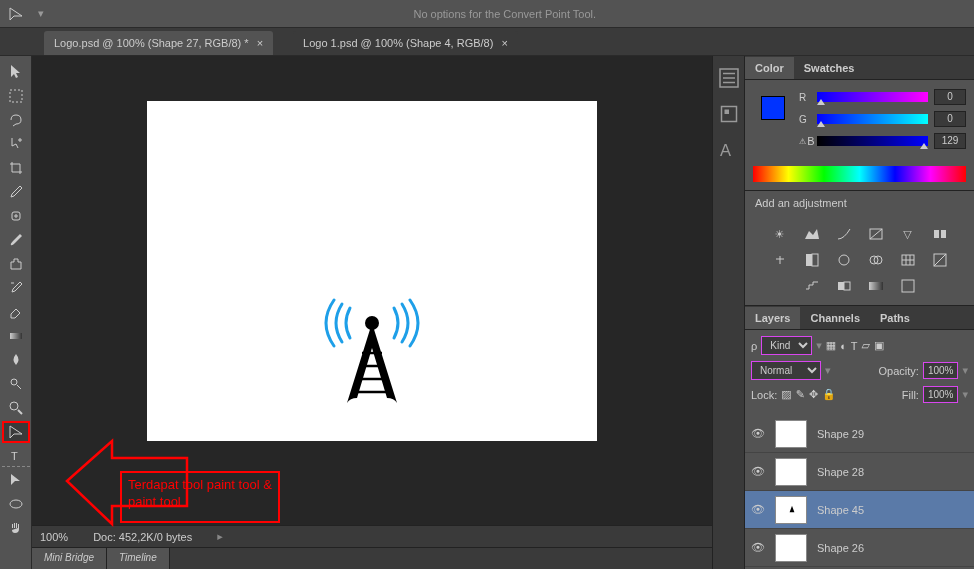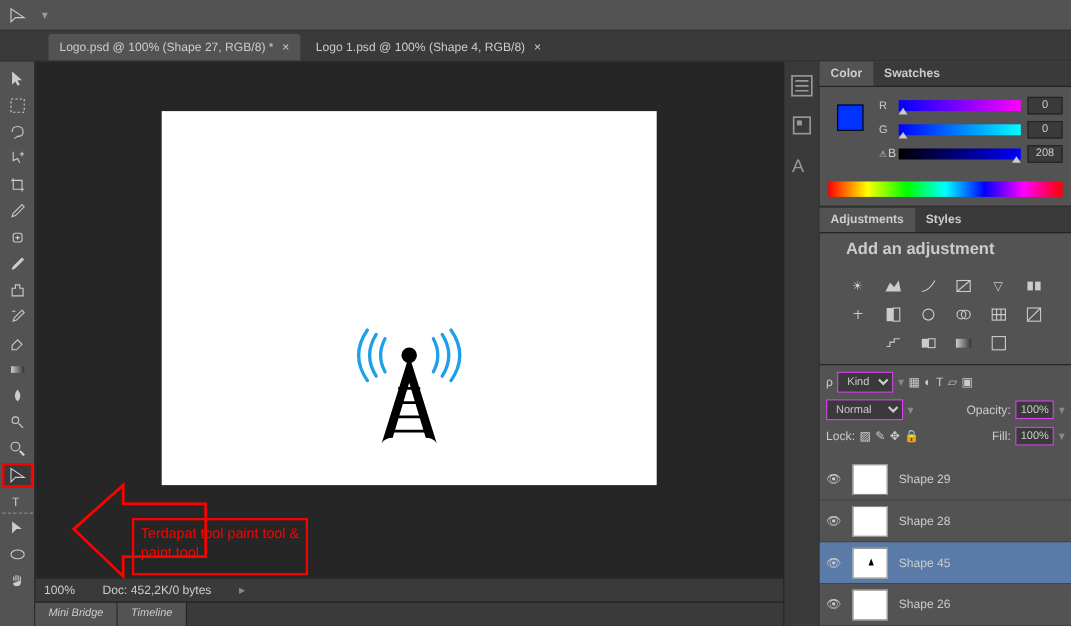--- a/index.html
+++ b/index.html
@@ -3,21 +3,21 @@
 <meta charset="utf-8">
 <style>
 * { margin: 0; padding: 0; box-sizing: border-box; font-family: Arial, sans-serif; font-size: 11px; color: #ccc; }
 body { background: #535353; width: 974px; height: 569px; overflow: hidden; position: relative; }
 
 .topbar { height: 28px; background: #535353; display: flex; align-items: center; padding: 0 8px; border-bottom: 1px solid #2a2a2a; }
 .topbar .cursor { margin-right: 10px; }
 .topbar .msg { flex: 1; text-align: center; color: #999; font-size: 11px; }
 
 .tabbar { height: 28px; background: #3a3a3a; display: flex; align-items: flex-end; padding-left: 44px; border-bottom: 1px solid #2a2a2a; }
-.tab { height: 24px; background: #535353; padding: 0 10px; display: flex; align-items: center; margin-right: 4px; border-top-left-radius: 3px; border-top-right-radius: 3px; font-size: 11px; }
+.tab { height: 24px; background: #535353; padding: 0 10px; display: flex; align-items: center; margin-right: 20px; border-top-left-radius: 3px; border-top-right-radius: 3px; font-size: 11px; }
 .tab.active { background: #535353; }
 .tab.inactive { background: #3a3a3a; color: #999; }
 .tab .close { margin-left: 8px; cursor: pointer; }
 
 .main { display: flex; height: calc(569px - 56px); }
 
 .toolbox { width: 32px; background: #535353; border-right: 1px solid #2a2a2a; display: flex; flex-direction: column; padding-top: 4px; }
 .tool { width: 28px; height: 22px; margin: 1px auto; display: flex; align-items: center; justify-content: center; cursor: pointer; }
 .tool.highlighted { border: 2px solid red; background: #3a3a3a; }
 .tool svg { width: 16px; height: 16px; }
@@ -54,21 +54,21 @@
 .slider-row { display: flex; align-items: center; margin-bottom: 4px; height: 18px; }
 .slider-row .lbl { width: 12px; font-size: 10px; }
 .slider-row .track { flex: 1; height: 10px; margin: 0 6px; position: relative; }
 .slider-row .val { width: 32px; height: 16px; background: #3a3a3a; border: 1px solid #222; font-size: 10px; text-align: center; line-height: 14px; }
 .r-track { background: linear-gradient(to right, #00f, #f0f); }
 .g-track { background: linear-gradient(to right, #00f, #0ff); }
 .b-track { background: linear-gradient(to right, #000, #00f); }
 .spectrum { height: 16px; margin: 4px 8px 8px; background: linear-gradient(to right, red, yellow, lime, cyan, blue, magenta, red); }
 
 .adj-panel { border-top: 1px solid #222; }
-.adj-title { padding: 6px 24px; font-size: 15px; font-weight: bold; }
+.adj-title { padding: 6px 10px; font-size: 11px; font-weight: normal; }
 .adj-icons { padding: 6px 10px; display: flex; flex-wrap: wrap; justify-content: center; }
 .adj-icons .ai { width: 24px; height: 20px; margin: 3px 4px; display:flex;align-items:center;justify-content:center; }
 
 .layers-panel { border-top: 1px solid #222; flex: 1; display: flex; flex-direction: column; }
 .layer-controls { padding: 6px; font-size: 10px; }
 .lc-row { display: flex; align-items: center; margin-bottom: 6px; gap: 4px; }
 .lc-select { background: #3a3a3a; border: 1px solid #d946ef; padding: 2px 4px; font-size: 10px; color: #ccc; }
 .layer-list { flex: 1; overflow-y: auto; }
 .layer { height: 38px; display: flex; align-items: center; padding: 0 6px; border-bottom: 1px solid #444; }
 .layer.selected { background: #5a7aa8; }
@@ -80,20 +80,21 @@
 .tri { position: absolute; width: 0; height: 0; border-left: 4px solid transparent; border-right: 4px solid transparent; border-bottom: 6px solid #ccc; bottom: -3px; }
 </style>
 </head>
 <body>
 
 <div class="topbar">
   <svg class="cursor" width="16" height="16">
       <path d="M2 2 L2 14 L6 10 L14 10 Z" fill="none" stroke="#ccc"></path>
     </svg>
   <span style="margin-left:4px;color:#999">▾</span>
+  <div class="msg">No options for the Convert Point Tool.</div>
 </div>
 
 <div class="tabbar">
   <div class="tab active">
       <span>Logo.psd @ 100% (Shape 27, RGB/8) *</span>
       <span class="close">×</span>
     </div>
   <div class="tab inactive">
       <span>Logo 1.psd @ 100% (Shape 4, RGB/8)</span>
       <span class="close">×</span>
@@ -287,31 +288,27 @@
             <div class="val">0</div>
           </div>
         <div class="slider-row">
             <span class="lbl" style="display:flex;align-items:center">
               <span style="font-size:8px;margin-right:1px">⚠</span>
               <span>B</span>
             </span>
             <div class="track b-track">
               <div class="tri" style="right:0"></div>
             </div>
-            <div class="val">208</div>
+            <div class="val">129</div>
           </div>
       </div>
     </div>
     <div class="spectrum"></div>
 
     <div class="adj-panel">
-      <div class="panel-tabs">
-        <div class="ptab active">Adjustments</div>
-        <div class="ptab">Styles</div>
-      </div>
       <div class="adj-title">Add an adjustment</div>
       <div class="adj-icons">
         <div class="ai">☀</div>
         <div class="ai">
             <svg width="18" height="14">
               <path d="M2 12 L6 4 L10 8 L14 2 L16 12 Z" fill="#ccc"></path>
             </svg>
           </div>
         <div class="ai">
             <svg width="16" height="14">
@@ -383,20 +380,25 @@
           </div>
         <div class="ai">
             <svg width="14" height="14">
               <rect x="1" y="1" width="12" height="12" fill="none" stroke="#ccc"></rect>
             </svg>
           </div>
       </div>
     </div>
 
     <div class="layers-panel">
+      <div class="panel-tabs">
+        <div class="ptab active">Layers</div>
+        <div class="ptab">Channels</div>
+        <div class="ptab">Paths</div>
+      </div>
       <div class="layer-controls">
         <div class="lc-row">
           <span>ρ</span>
             <select class="lc-select"><option>Kind</option></select>
           <span style="color:#888">▾</span>
           <span>▦</span>
           <span>◐</span>
           <span>T</span>
           <span>▱</span>
           <span>▣</span>

